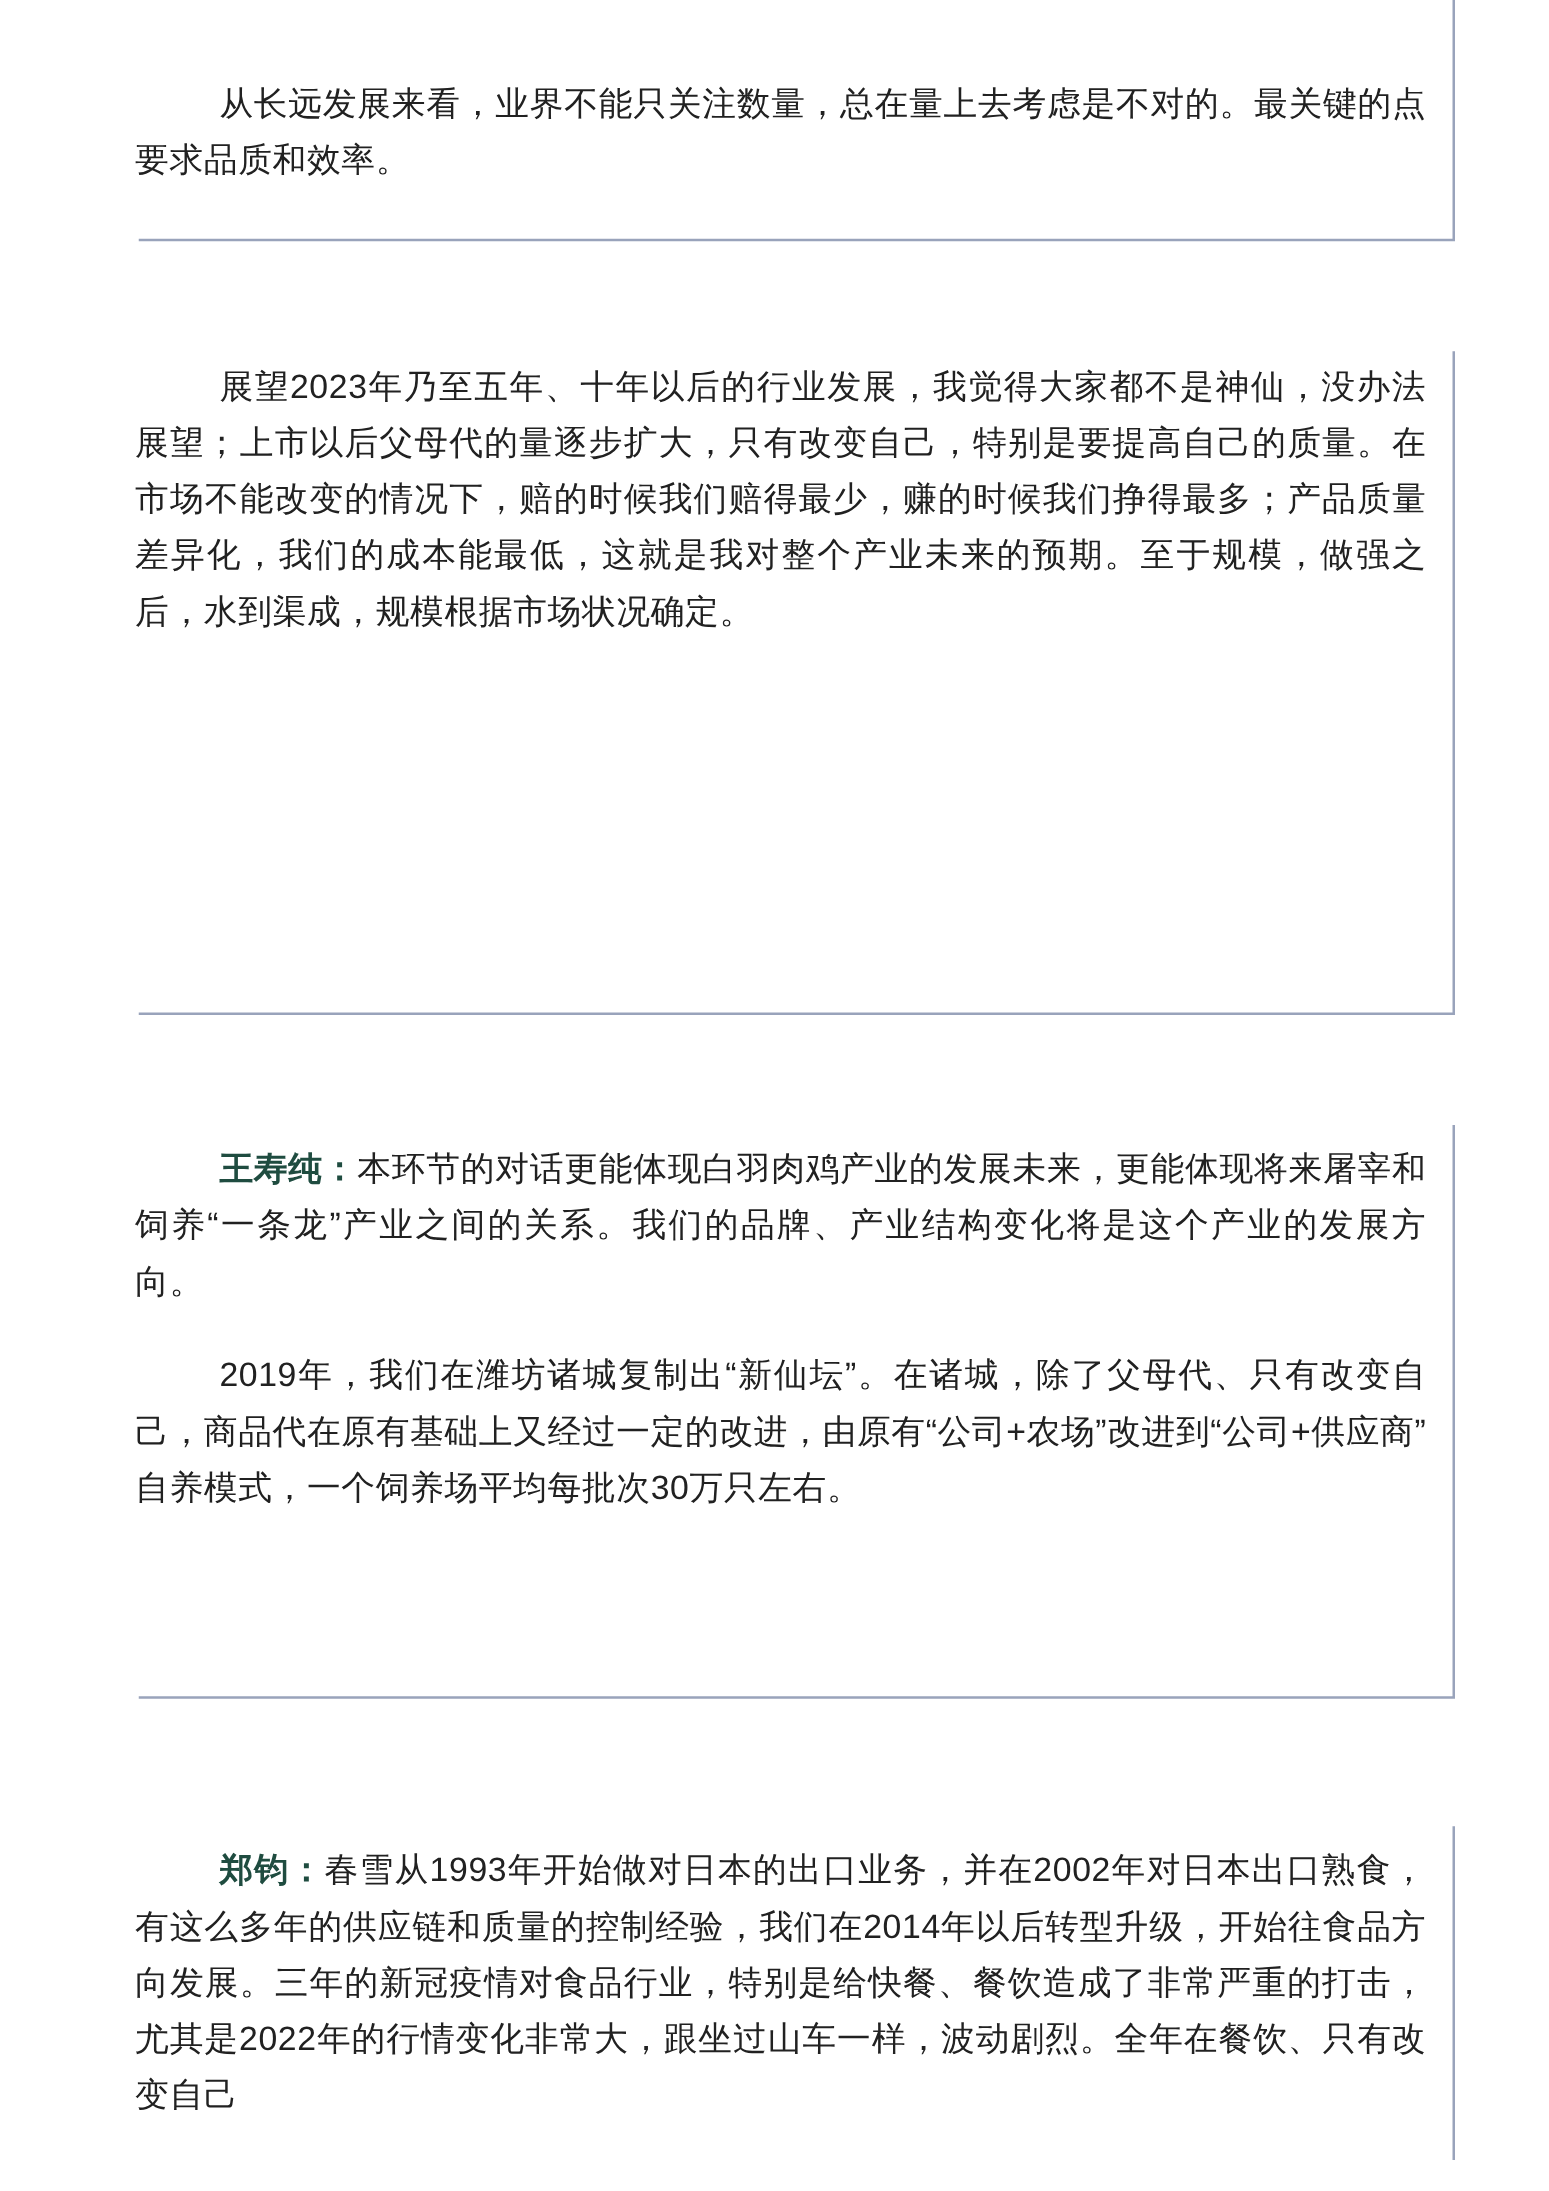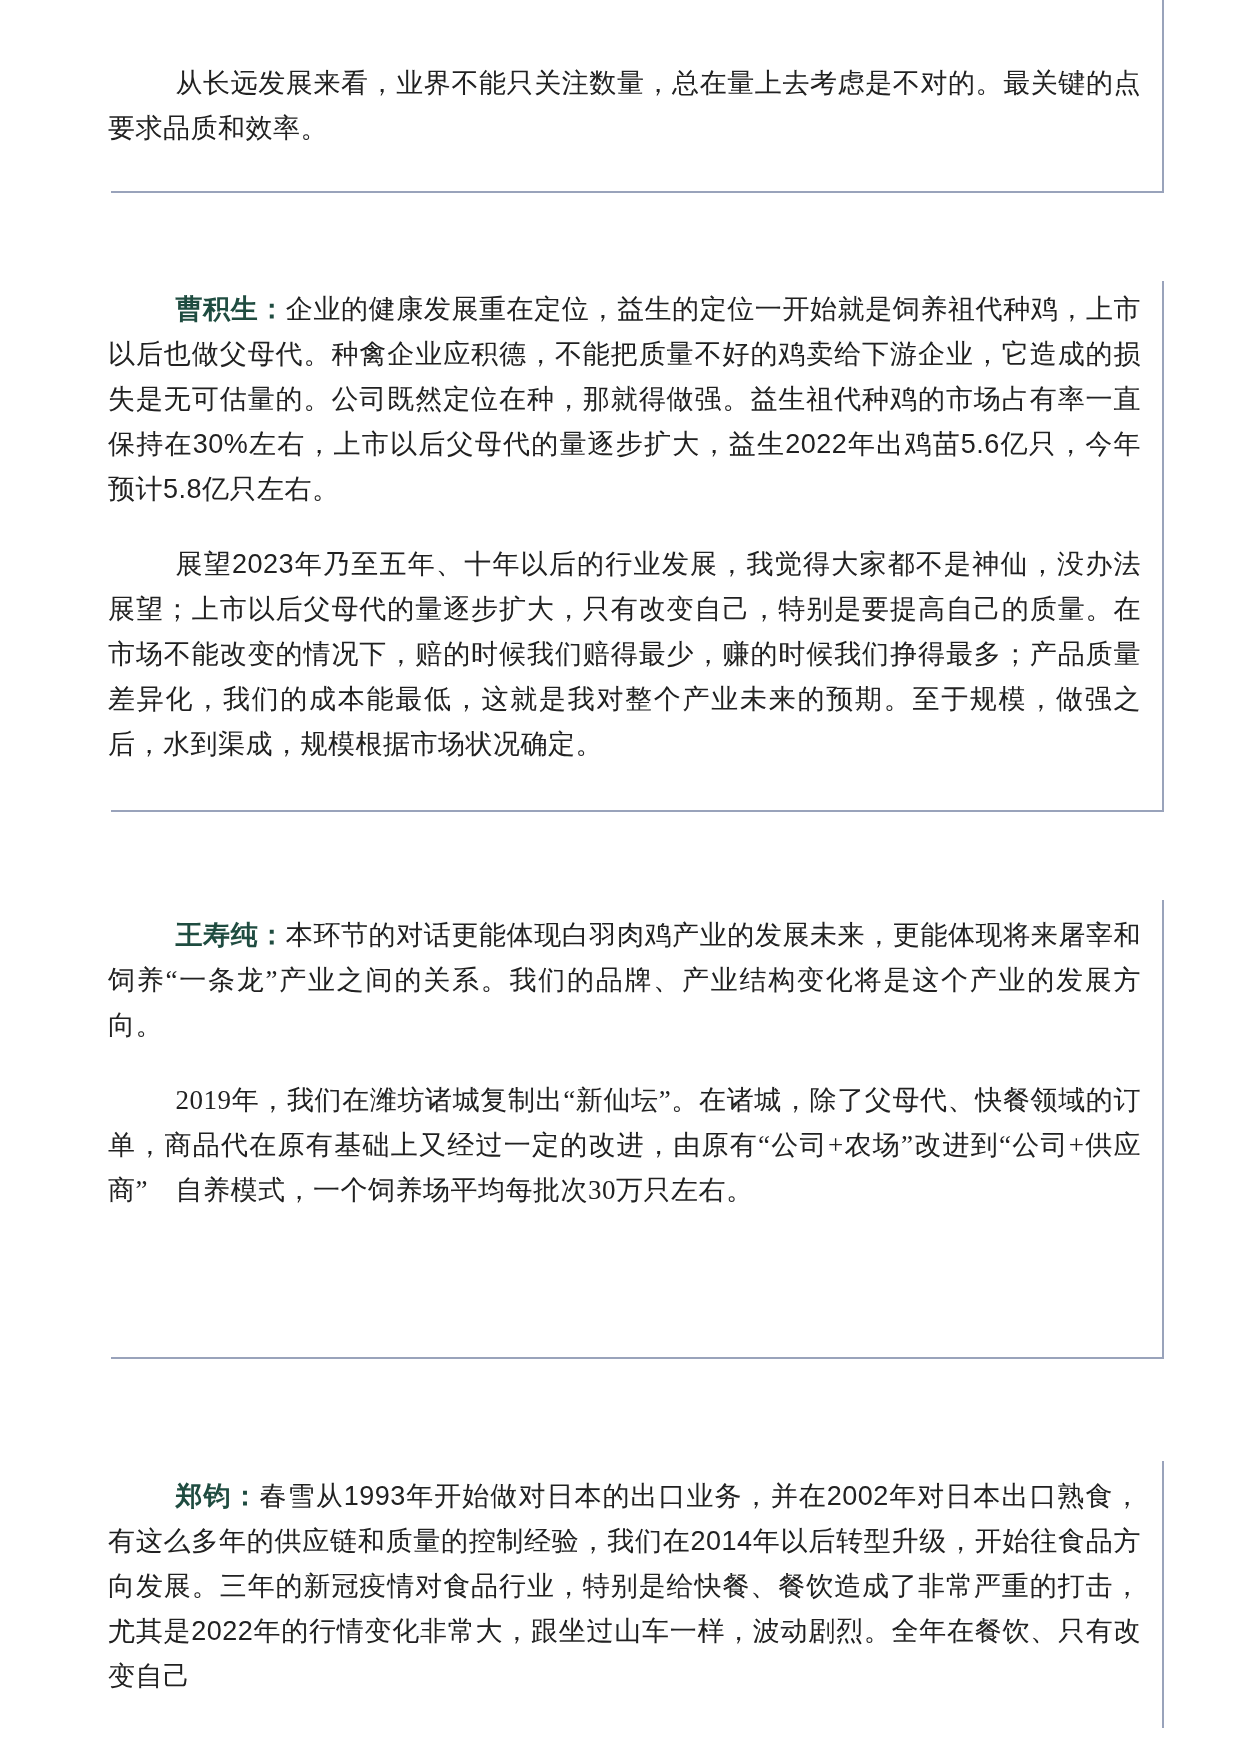--- a/index.html
+++ b/index.html
@@ -21,21 +21,21 @@
     position: absolute;
     left: 85px;
     width: 1063px;
     background: #ffffff;
     box-sizing: border-box;
     
     box-shadow: 7px 7px 0 -5px #99a3bb;
   }
   .card-1 { top: -50px;  height: 241px; padding: 111px 21px 0 9px; }
   .card-2 { top: 269px;  height: 541px; padding: 18px 21px 0 9px; }
-  .card-3 { top: 888px;  height: 469px; padding: 25px 21px 0 9px; font-family: Liberation Serif, serif; }
+  .card-3 { top: 888px;  height: 469px; padding: 25px 21px 0 9px; }
   .card-4 { top: 1449px; height: 420px; padding: 25px 21px 0 9px; }
 
   .para {
     margin: 0 0 30px 0;
     font-size: 27px;
     line-height: 45px;
     text-align: justify;
     text-indent: 2.5em;
     letter-spacing: 0.5px;
     color: #212121;
@@ -50,26 +50,25 @@
 </head>
 <body>
 
 <div id="page">
 
   <div class="card card-1">
     <p class="para">从长远发展来看，业界不能只关注数量，总在量上去考虑是不对的。最关键的点要求品质和效率。</p>
   </div>
 
   <div class="card card-2">
-    <p class="para"><span class="speaker">曹积生：</span><span>企业的健康发展重在定位，益生的定位一开始就是饲养祖代种鸡，上市以后也做父母代。种禽企业应积德，不能把质量不好的鸡卖给下游企业，它造成的损失是无可估量的。公司既然定位在种，那就得做强。益生祖代种鸡的市场占有率一直保持在30%左右，上市以后父母代的量逐步扩大，益生2022年出鸡苗5.6亿只，今年预计5.8亿只左右。</span></p>
     <p class="para">展望2023年乃至五年、十年以后的行业发展，我觉得大家都不是神仙，没办法展望；上市以后父母代的量逐步扩大，只有改变自己，特别是要提高自己的质量。在市场不能改变的情况下，赔的时候我们赔得最少，赚的时候我们挣得最多；产品质量差异化，我们的成本能最低，这就是我对整个产业未来的预期。至于规模，做强之后，水到渠成，规模根据市场状况确定。</p>
   </div>
 
   <div class="card card-3">
     <p class="para"><span class="speaker">王寿纯：</span><span>本环节的对话更能体现白羽肉鸡产业的发展未来，更能体现将来屠宰和饲养“一条龙”产业之间的关系。我们的品牌、产业结构变化将是这个产业的发展方向。</span></p>
-    <p class="para">2019年，我们在潍坊诸城复制出“新仙坛”。在诸城，除了父母代、快餐领域的订单，商品代在原有基础上又经过一定的改进，由原有“公司+农场”改进到“公司+供应商”　自养模式，一个饲养场平均每批次30万只左右。</p>
+    <p class="para">2019年，我们在潍坊诸城复制出“新仙坛”。在诸城，除了父母代、只有改变自己，商品代在原有基础上又经过一定的改进，由原有“公司+农场”改进到“公司+供应商”　自养模式，一个饲养场平均每批次30万只左右。</p>
   </div>
 
   <div class="card card-4">
     <p class="para"><span class="speaker">郑钧：</span><span>春雪从1993年开始做对日本的出口业务，并在2002年对日本出口熟食，有这么多年的供应链和质量的控制经验，我们在2014年以后转型升级，开始往食品方向发展。三年的新冠疫情对食品行业，特别是给快餐、餐饮造成了非常严重的打击，尤其是2022年的行情变化非常大，跟坐过山车一样，波动剧烈。全年在餐饮、只有改变自己</span></p>
   </div>
 
 </div>
 
 </body></html>

